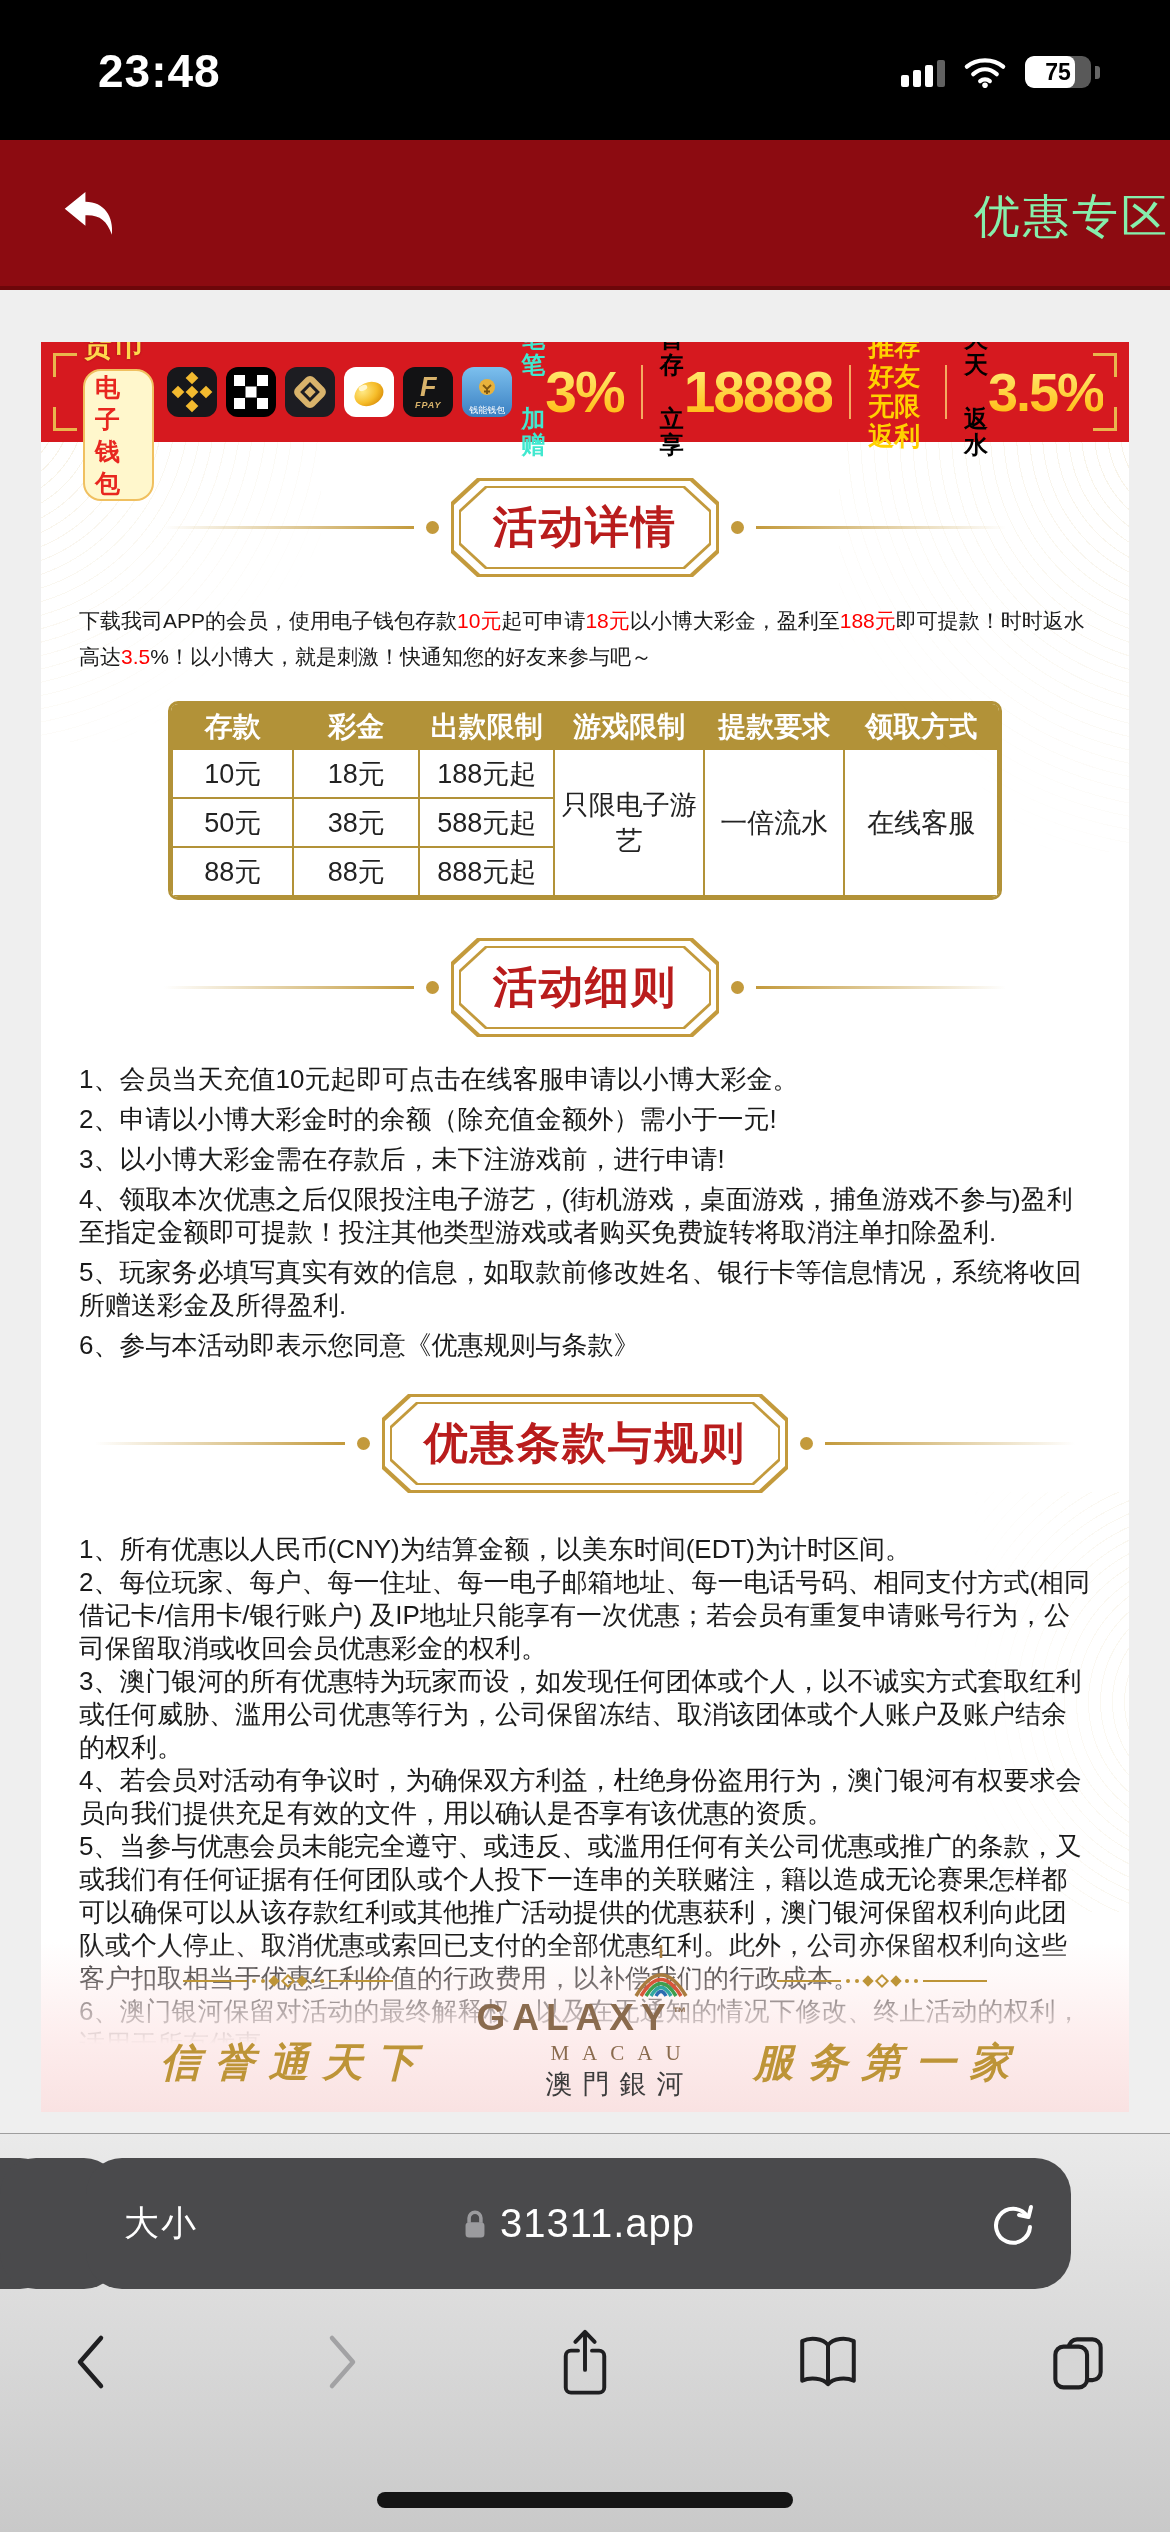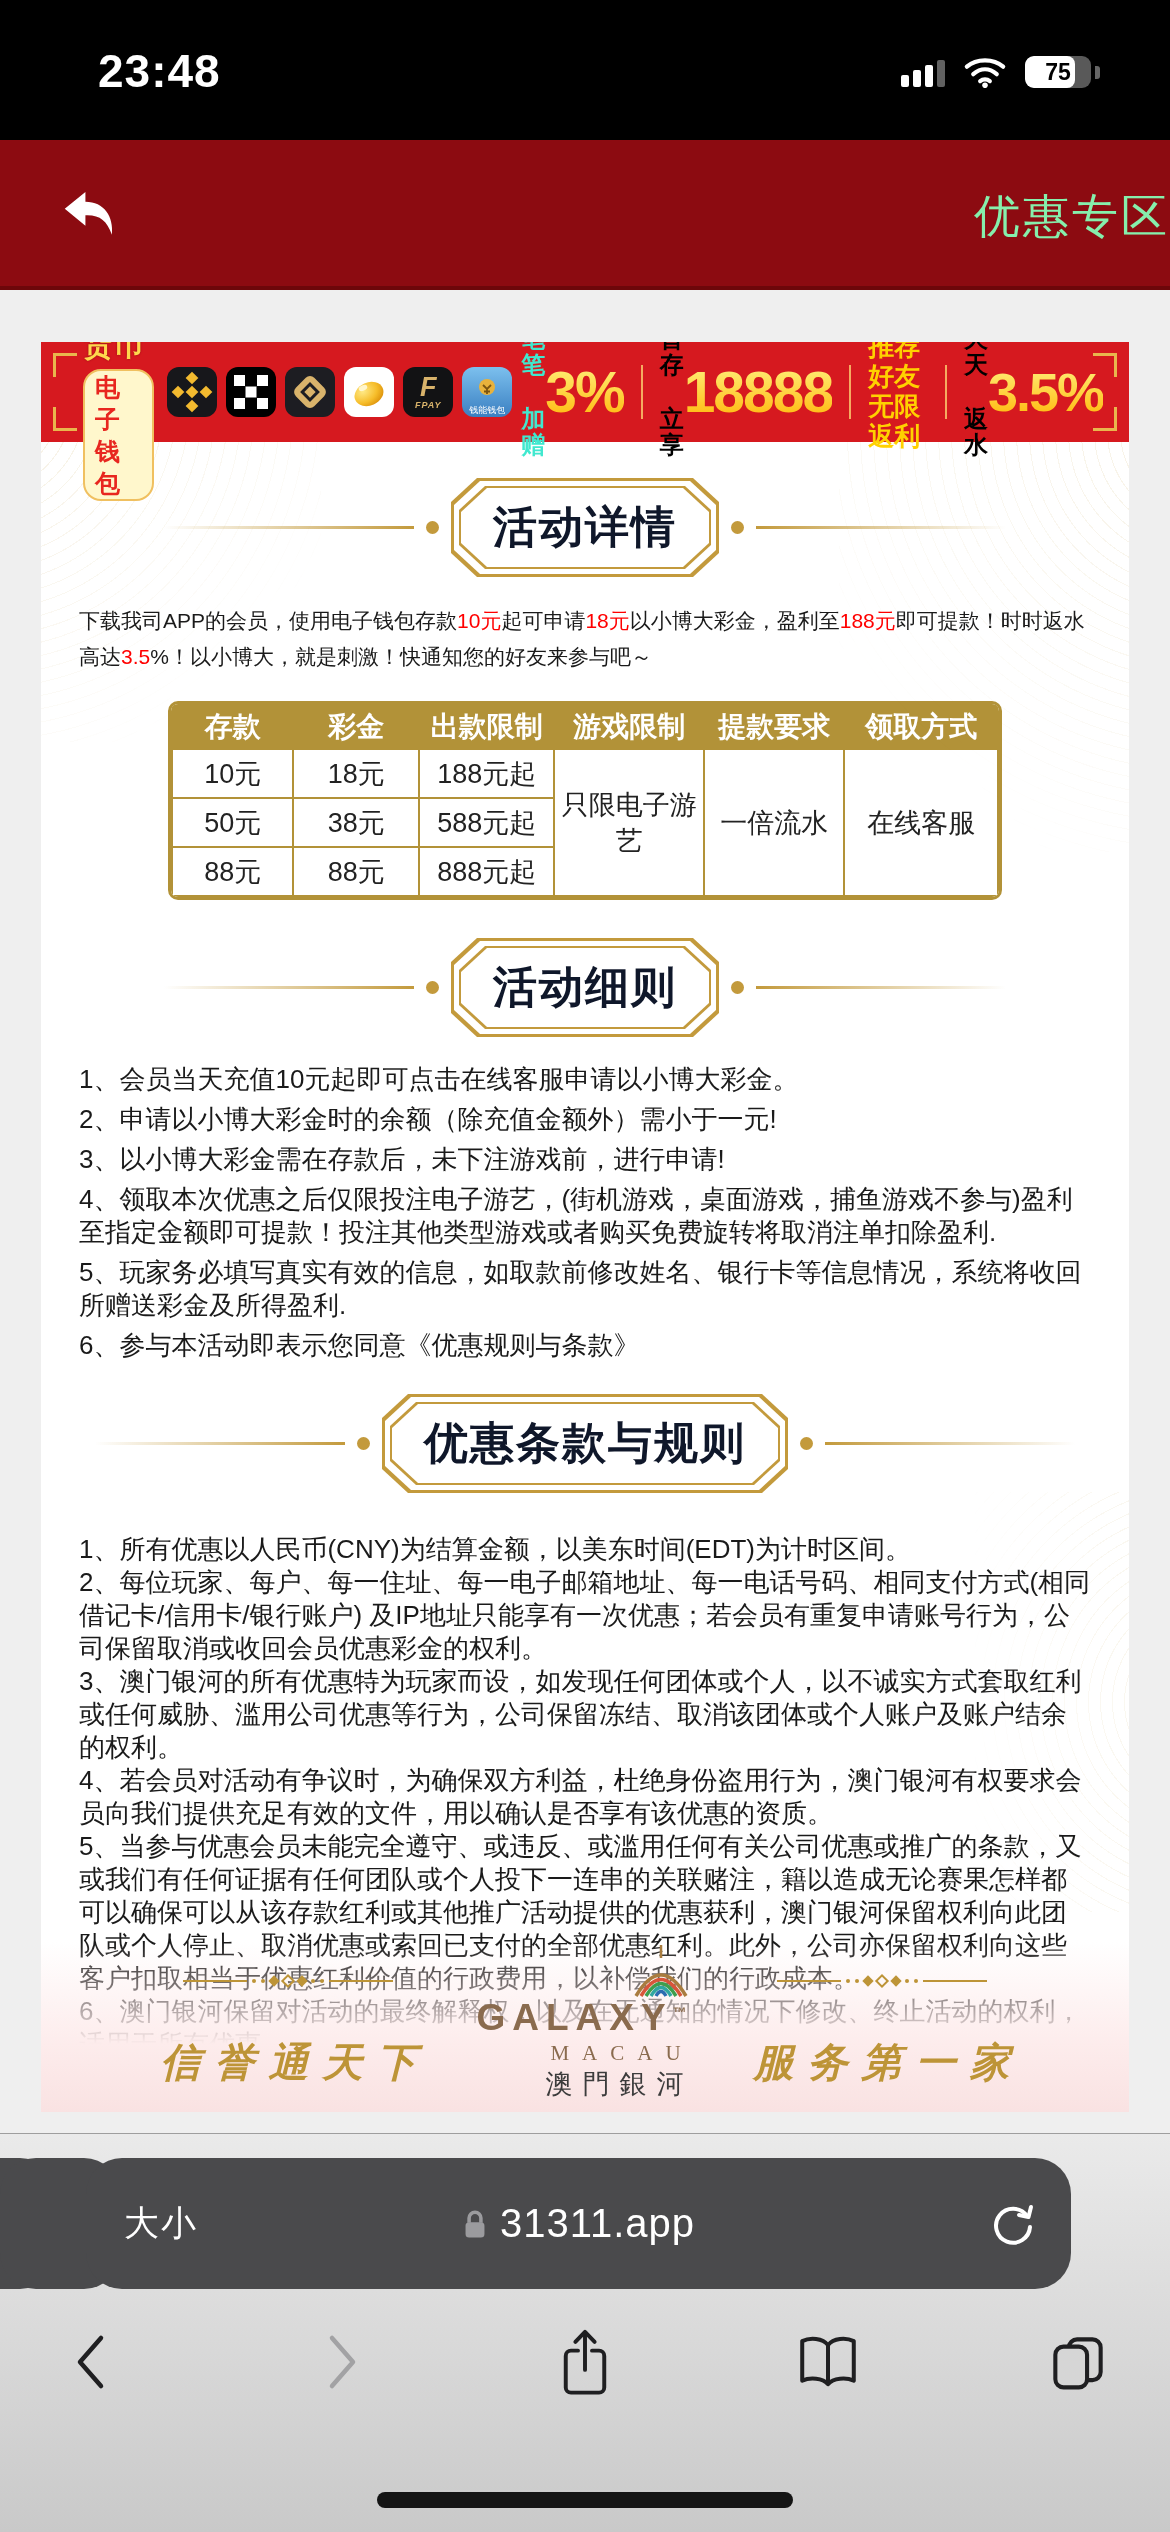--- a/index.html
+++ b/index.html
@@ -52,21 +52,21 @@
   
   .sect{display:flex;align-items:center;justify-content:center;}
   .oline{height:3px;width:250px;}
   .oline.l{background:linear-gradient(to right,rgba(195,154,60,0),#c39a3c);}
   .oline.r{background:linear-gradient(to left,rgba(195,154,60,0),#c39a3c);}
   .odot{width:13px;height:13px;border-radius:50%;background:#c39a3c;margin:0 12px;flex:0 0 auto;}
   .fr{--cp:polygon(26px 0,calc(100% - 26px) 0,100% 24px,100% calc(100% - 24px),calc(100% - 26px) 100%,26px 100%,0 calc(100% - 24px),0 24px);clip-path:var(--cp);}
   .fr1{background:#c39a3c;padding:3px;}
   .fr2{background:#fff;padding:5px;}
   .fr3{background:#c39a3c;padding:2px;}
-  .fr4{background:#fff;padding:10px 32px;color:#0f172a;font-size:44px;font-weight:700;letter-spacing:2px;white-space:nowrap;}
+  .fr4{background:#fff;padding:10px 32px;color:#b91c1c;font-size:44px;font-weight:700;letter-spacing:2px;white-space:nowrap;}
 
   
   .para{margin:26px 38px 2px;font-size:21px;line-height:36px;color:#1a1a1a;}
   .hl{color:#f00;}
   .list{margin:0 38px;font-size:26px;line-height:33px;color:#1a1a1a;}
   .list .it{margin-bottom:7px;}
   .list.tight .it{margin-bottom:0;}
 
   
   .tbl-wrap{width:834px;margin:26px auto 0;border-radius:10px;overflow:hidden;border:3px solid #b29238;}

